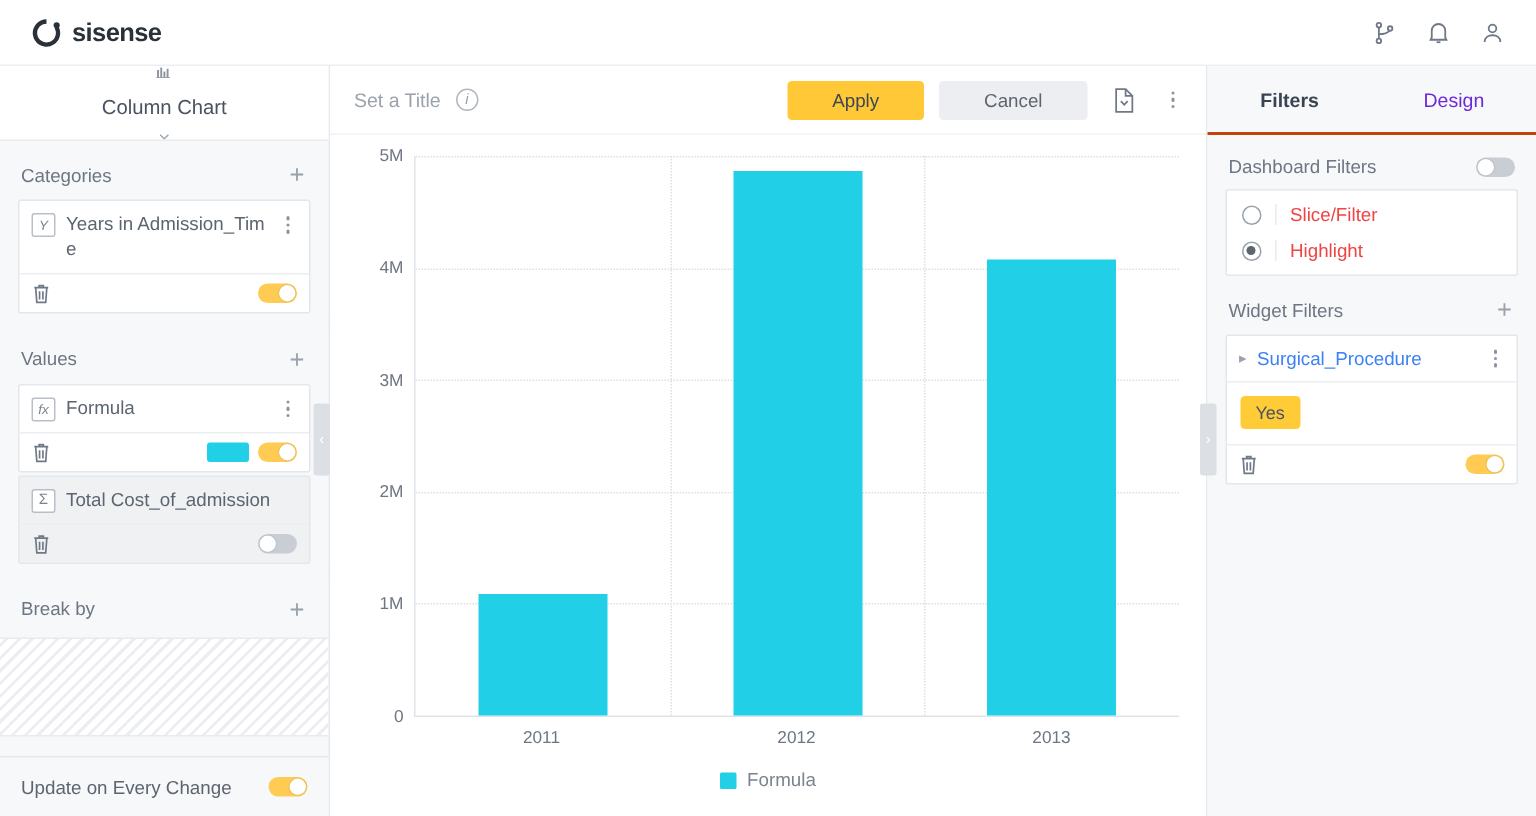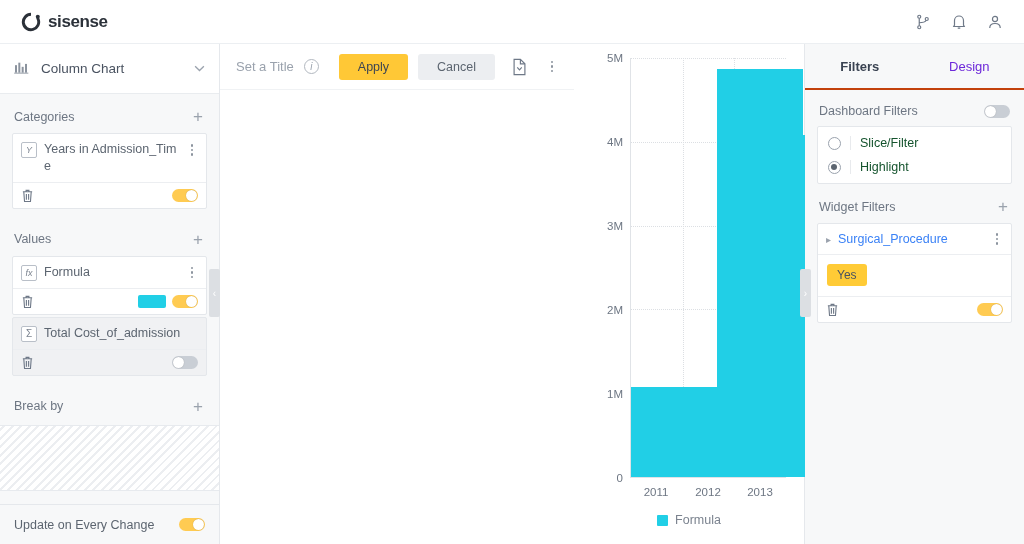--- a/index.html
+++ b/index.html
@@ -48,21 +48,21 @@
   .body-row { flex: 1; display: flex; min-height: 0; position: relative; }
 
   
   .left-panel {
     width: 220px; min-width: 220px; background: #f7f8f9;
     border-right: 1px solid #e5e8ec;
     display: flex; flex-direction: column; position: relative;
   }
   .chart-type-row {
     height: 50px; background: #ffffff; border-bottom: 1px solid #e9ecef;
-    display: flex; align-items: center; padding: 0 14px; gap: 10px; cursor: pointer;
+    display: flex; align-items: center; padding: 0 14px; gap: 10px; cursor: pointer; flex-direction: column;
   }
   .chart-type-label { font-size: 13.5px; color: #4a5361; flex: 1; }
   .chevron-dn { width: 11px; height: 7px; color: #9aa2ad; }
 
   .panel-scroll { flex: 1; overflow: hidden; padding-top: 2px; }
 
   .section { background: #f7f8f9; padding: 0 12px; }
   .section-head {
     display: flex; align-items: center; justify-content: space-between;
     padding: 12px 2px 8px 2px;
@@ -136,37 +136,37 @@
   .collapse-handle {
     position: absolute; top: 225px; width: 11px; height: 48px;
     background: #dcdfe3; border-radius: 2px; cursor: pointer;
     display: flex; align-items: center; justify-content: center;
     color: #ffffff; font-size: 10px; z-index: 5;
   }
   .collapse-left { right: -1px; }
   .collapse-right { left: -5px; }
 
   
-  .center { flex: 1; display: flex; 
+  .center { flex: 1; display: flex; flex-direction: column;
             background: #ffffff; min-width: 0; border-right: 1px solid #e5e8ec; }
   .widget-toolbar {
     height: 46px; min-height: 46px; display: flex; align-items: center;
     padding: 0 16px 0 16px; gap: 10px; border-bottom: 1px solid #f0f2f4;
     background: #ffffff;
   }
   .widget-title { font-size: 13px; color: #9aa2ad; cursor: text; }
   .info-icon {
     width: 15px; height: 15px; border: 1.2px solid #b2b8c0; border-radius: 50%;
     color: #9aa2ad; font-size: 10px; display: flex; align-items: center;
     justify-content: center; font-style: italic; cursor: pointer;
   }
   .tb-spacer { flex: 1; }
   .btn {
     border: none; border-radius: 3px; font-size: 12.5px;
-    padding: 6px 19px; cursor: pointer; font-family: inherit;
+    padding: 6px 30px; cursor: pointer; font-family: inherit;
   }
   .btn-apply { background: #ffc836; color: #3e4652; }
   .btn-cancel { background: #eceef1; color: #5c6570; }
   .tb-icon { width: 17px; height: 18px; color: #6e7887; cursor: pointer; margin-left: 6px;}
 
   .chart-area { flex: 1; position: relative; padding: 14px 18px 8px 18px; min-height: 0;
                 display: flex; flex-direction: column; }
   .plot-wrap { flex: 1; display: flex; min-height: 0; }
   .y-axis {
     width: 38px; position: relative; flex-shrink: 0;
@@ -232,21 +232,21 @@
     display: flex; align-items: center; gap: 9px; padding: 5px 10px; cursor: pointer;
   }
   .radio {
     width: 13px; height: 13px; border: 1.4px solid #9aa2ad; border-radius: 50%;
     flex-shrink: 0; position: relative; background: #fff;
   }
   .radio.on::after {
     content: ""; position: absolute; top: 2.2px; left: 2.2px;
     width: 6.2px; height: 6.2px; border-radius: 50%; background: #5c6570;
   }
-  .radio-label { font-size: 12.5px; color: #14532d; border-left: 1px solid #e8eaed; padding-left: 9px; }
+  .radio-label { font-size: 12.5px; color: #ef4444; border-left: 1px solid #e8eaed; padding-left: 9px; }
 
   .filter-card {
     background: #ffffff; border: 1px solid #e4e7eb; border-radius: 2px;
   }
   .filter-head {
     display: flex; align-items: center; gap: 7px; padding: 8px 8px;
     border-bottom: 1px solid #eceef1;
   }
   .chevron-rt { font-size: 10px; color: #9aa2ad; cursor: pointer; }
   .filter-name { font-size: 12.5px; color: #3b82f6; flex: 1; }

